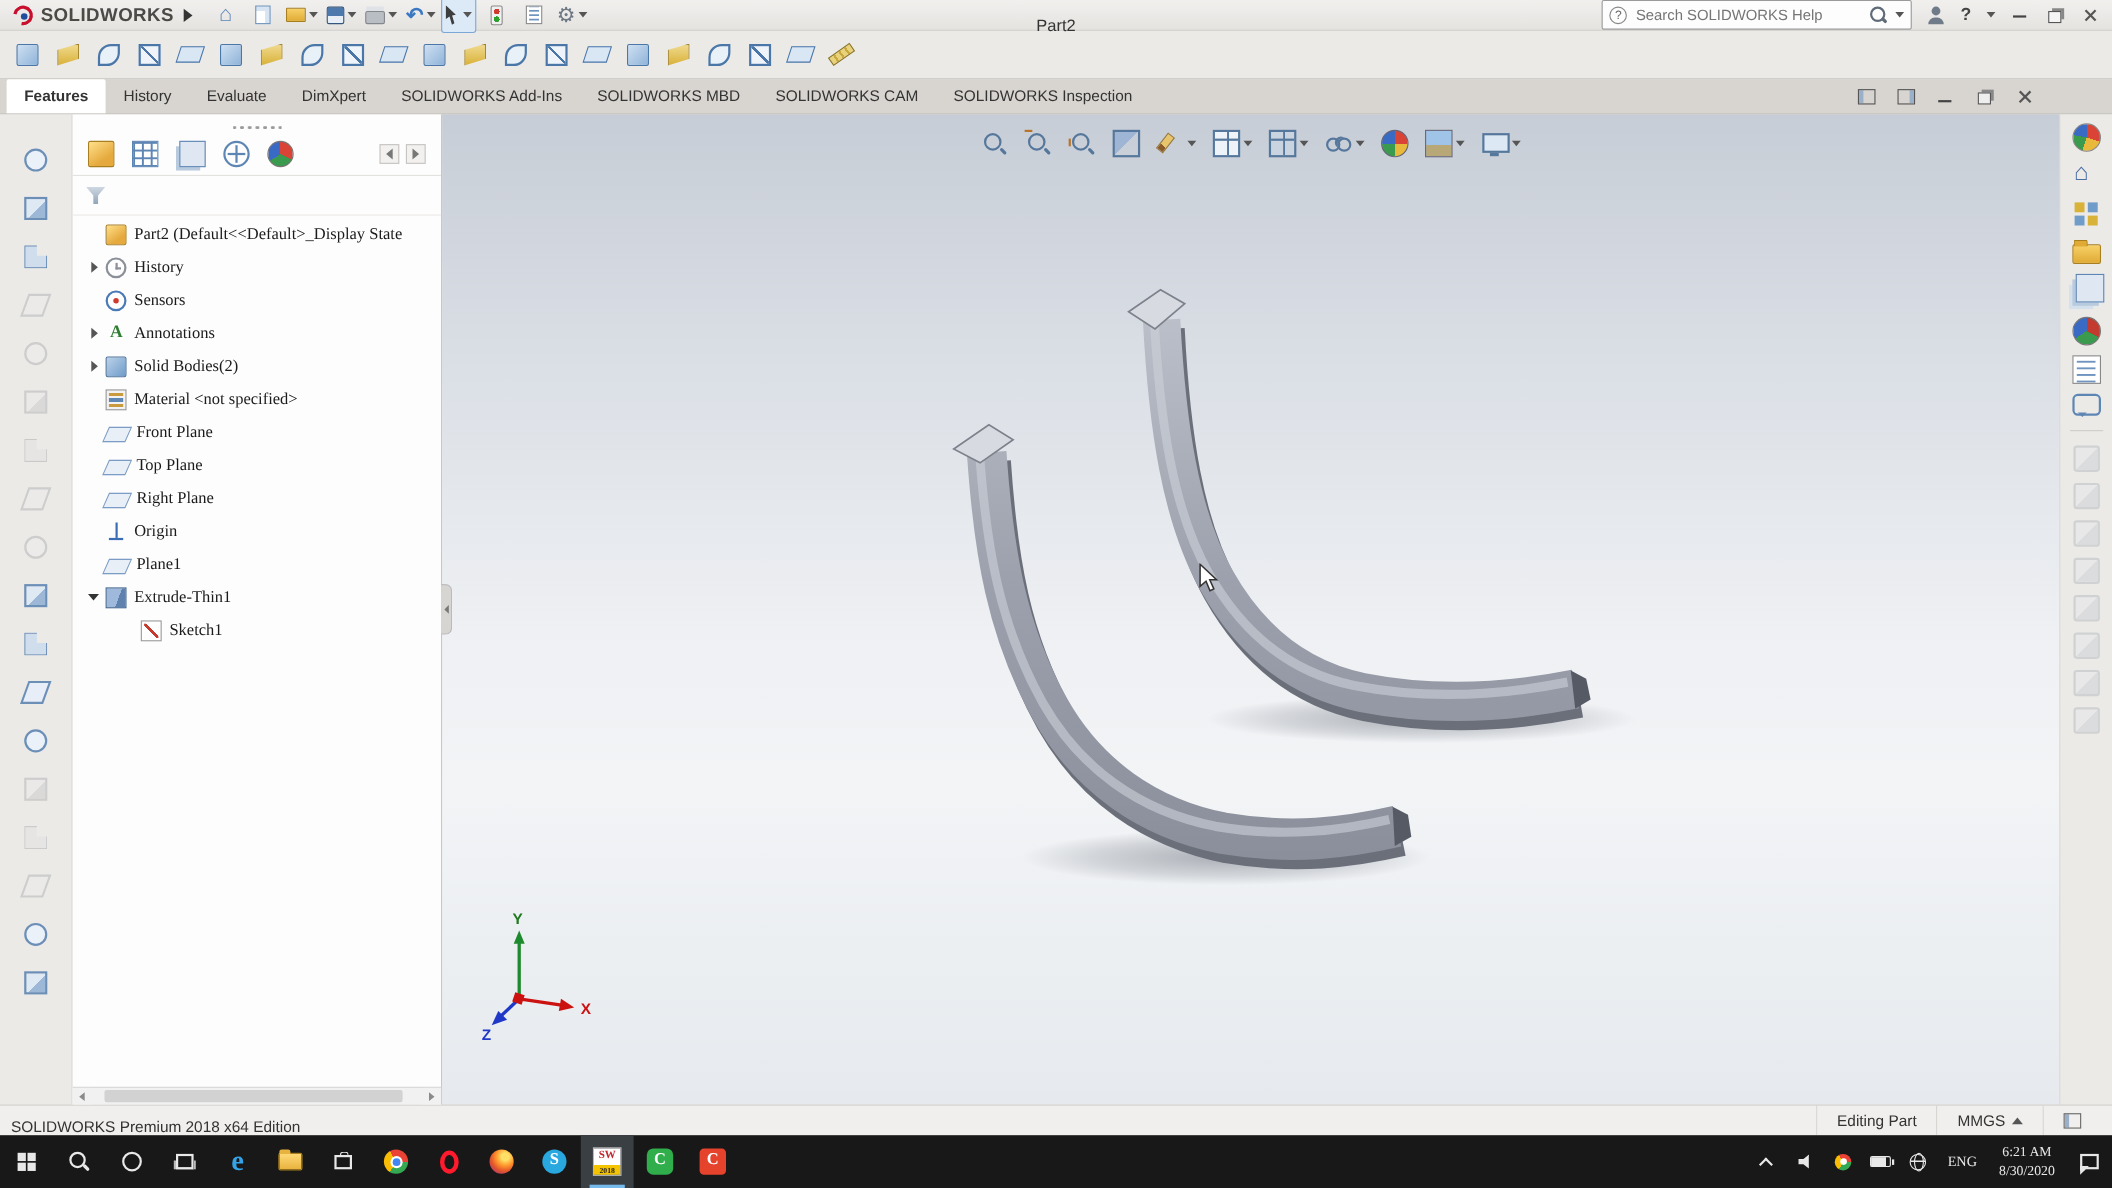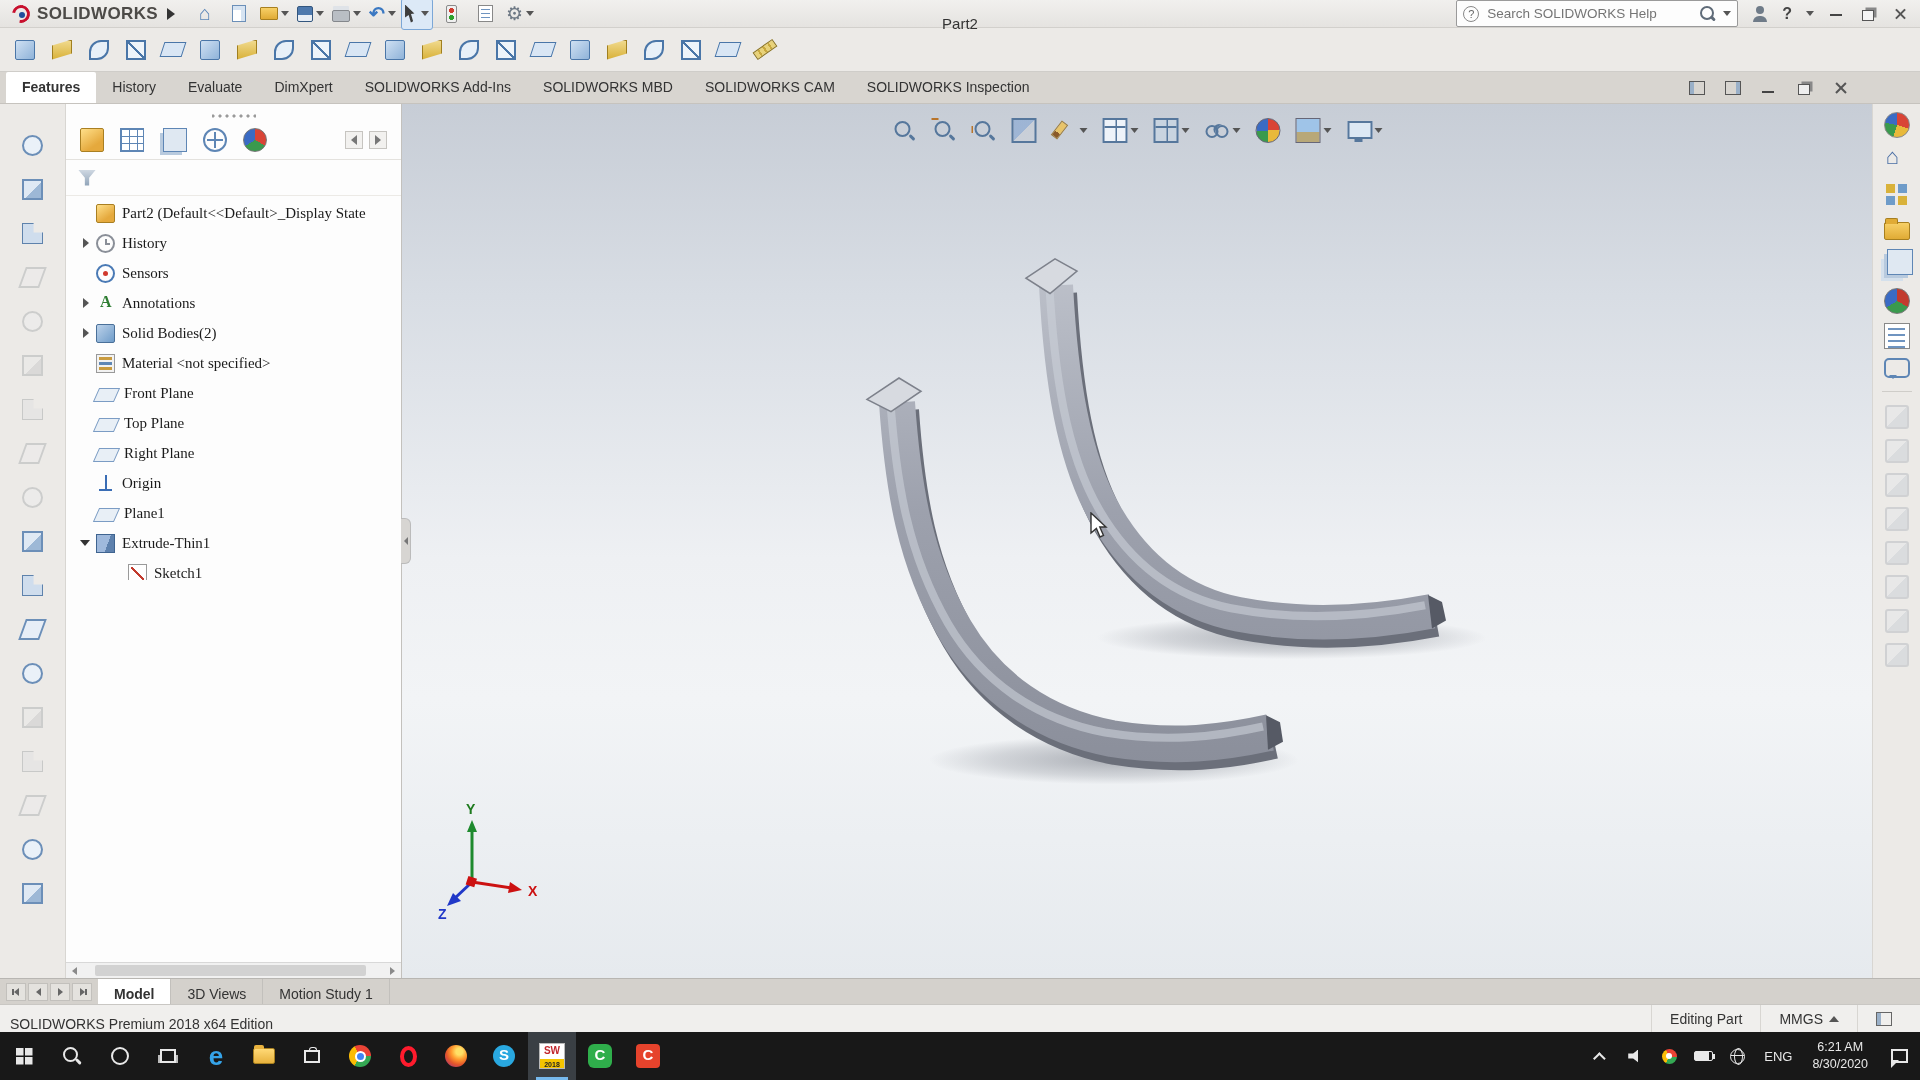--- a/index.html
+++ b/index.html
@@ -213,21 +213,21 @@
   .mtab.active { background:#fff; font-weight:bold; }
 
   
   .statusbar { height:28px; flex:none; background:#f0efed; border-top:1px solid #c9c7c3; display:flex; align-items:flex-end; padding:0 10px; font-size:14px; color:#333; gap:0; }
   .sb-left { flex:1; }
   .sb-item { padding:0 18px; border-left:1px solid #d8d6d2; display:flex; align-items:center; gap:6px; height:100%; }
   .caret-up { width:0; height:0; border-left:5px solid transparent; border-right:5px solid transparent; border-bottom:6px solid #555; }
   .sb-pane { width:16px; height:14px; border:1.5px solid #666; box-shadow:inset 4px 0 0 #9ab0c8; }
 
   
-  .taskbar { height:48px; flex:none; background:#181818; display:flex; align-items:stretch; color:#e8e8e8; }
+  .taskbar { height:48px; flex:none; background:#181818; display:flex; align-items:stretch; color:#e8e8e8;font-family:Liberation Serif, serif; }
   .apps { display:flex; align-items:stretch; }
   .app { width:48px; display:flex; align-items:center; justify-content:center; position:relative; cursor:pointer; }
   .app[data-running="true"] { background:#3a3f44; }
   .app[data-running="true"]::after { content:""; position:absolute; left:8px; right:8px; bottom:0; height:3px; background:#76b9ed; }
   .app .ico { position:relative; }
   .app[data-icon="start"] .ico { width:17px; height:17px;
      background:linear-gradient(#e8e8e8,#e8e8e8) 0 0/7.5px 7.5px no-repeat, linear-gradient(#e8e8e8,#e8e8e8) 9.5px 0/7.5px 7.5px no-repeat,
                 linear-gradient(#e8e8e8,#e8e8e8) 0 9.5px/7.5px 7.5px no-repeat, linear-gradient(#e8e8e8,#e8e8e8) 9.5px 9.5px/7.5px 7.5px no-repeat; }
   .app[data-icon="search"] .ico { width:20px; height:20px; }
   .app[data-icon="search"] .ico::before { content:""; position:absolute; left:1px; top:1px; width:11px; height:11px; border:2px solid #e8e8e8; border-radius:50%; }
@@ -834,40 +834,20 @@
 
           <span class="rp-faint" title="hidden-pane-tool"></span>
 
           <span class="rp-faint" title="hidden-pane-tool"></span>
 
           <span class="rp-faint" title="hidden-pane-tool"></span>
         </div>
     </div>
   </div>
 
-  <div class="model-tabs">
-    <div class="mt-nav">
-
-        <span class="mt-btn" data-icon="first-tab" title="first-tab"></span>
-
-        <span class="mt-btn" data-icon="previous-tab" title="previous-tab"></span>
-
-        <span class="mt-btn" data-icon="next-tab" title="next-tab"></span>
-
-        <span class="mt-btn" data-icon="last-tab" title="last-tab"></span>
-      </div>
-    <div style="display:flex;align-items:stretch;">
-
-        <span class="mtab active">Model</span>
-
-        <span class="mtab">3D Views</span>
-
-        <span class="mtab">Motion Study 1</span>
-      </div>
-  </div>
 
   <div class="statusbar">
     <span class="sb-left">SOLIDWORKS Premium 2018 x64 Edition</span>
     <span class="sb-item">
       <span>Editing Part</span>
     </span>
     <span class="sb-item">
       <span>MMGS</span>
       <span class="caret-up"></span>
     </span>

